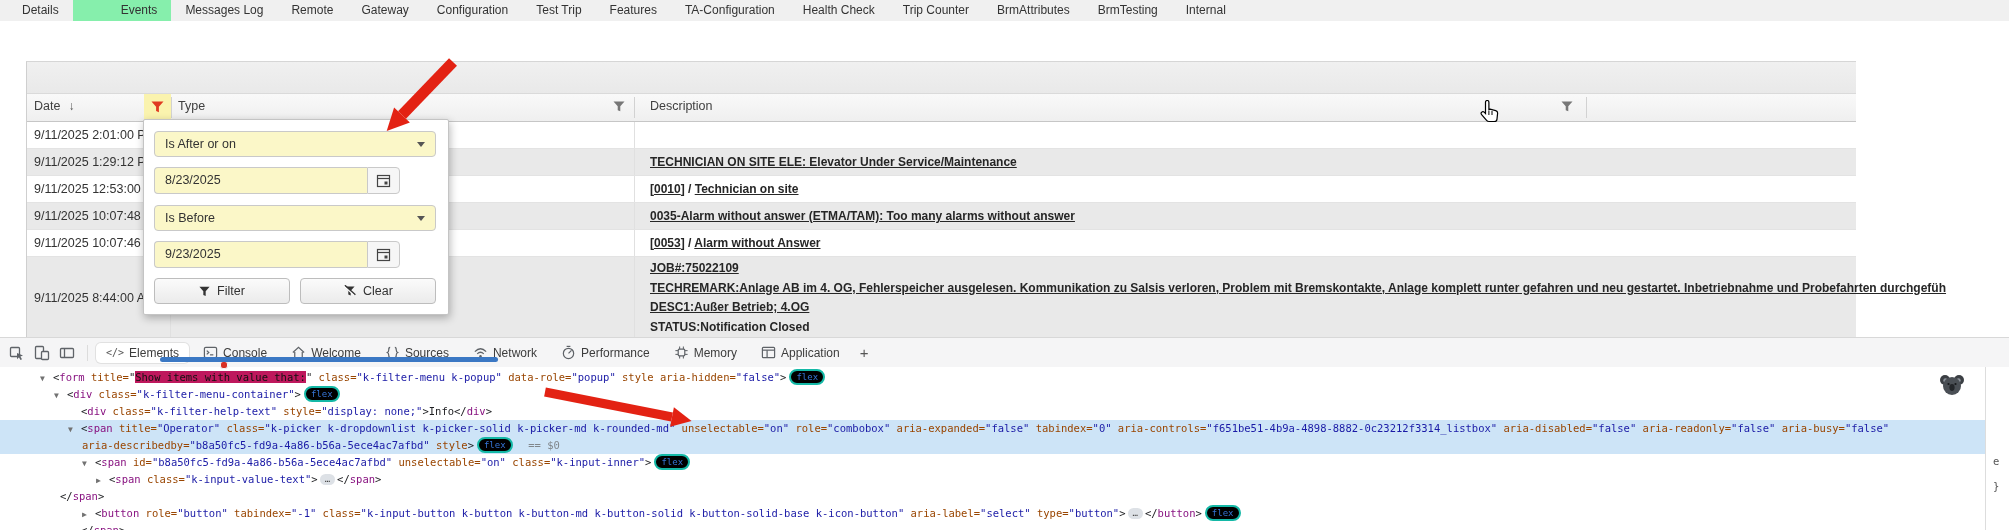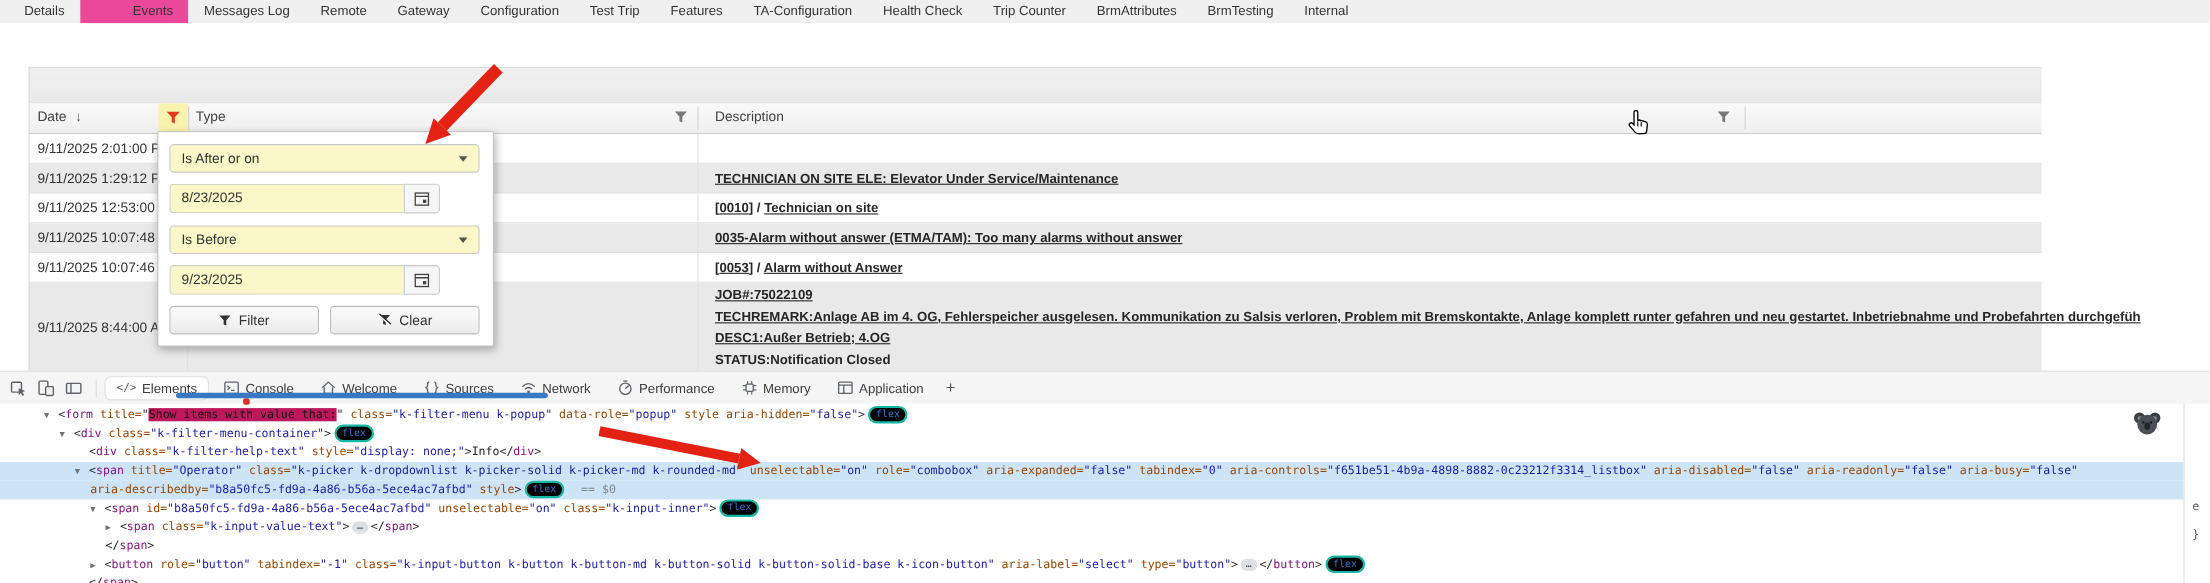--- a/index.html
+++ b/index.html
@@ -3,21 +3,21 @@
 <meta charset="utf-8">
 <style>
   html,body{margin:0;padding:0;background:#fff;}
   #page{position:relative;width:2009px;height:530px;overflow:hidden;background:#fff;
         font-family:"Liberation Sans",sans-serif;-webkit-font-smoothing:antialiased;}
 
   
   #app-tabs{position:absolute;left:0;top:0;width:100%;height:21px;background:#f0f0f0;
             display:flex;align-items:stretch;padding-left:8px;box-sizing:border-box;font-size:12px;color:#333;}
   .app-tab{padding:3px 14px 0 14px;white-space:nowrap;cursor:default;}
-  .app-tab.active{background:#ec4899;padding-left:48px;}
+  .app-tab.active{background:#86efac;padding-left:48px;}
 
   
   #grid{position:absolute;left:26px;top:61px;width:1830px;height:276px;border-left:1px solid #cfcfcf;
         border-top:1px solid #d6d6d6;box-sizing:border-box;background:#fff;}
   .g-toolbar{height:31px;background:linear-gradient(#f0f0f0,#e9e9e9);border-bottom:1px solid #dadada;}
   .g-header{position:relative;height:27px;background:linear-gradient(#f9f9f9,#efefef);
             border-bottom:1px solid #c6c6c6;font-size:12.5px;color:#404040;}
   .g-header .hlabel{position:absolute;top:5px;}
   #h-date{left:7px;} #h-type{left:151px;} #h-desc{left:623px;}
   .sort-arrow{margin-left:8px;color:#555;font-size:12px;}
@@ -329,21 +329,21 @@
       <span class="dt-plus">+</span>
     </div>
     <div id="dt-code">
         <div class="code-line" style="padding-left: 40px;"><span class="tk-arr">▼</span><span class="tk-p">&lt;</span><span class="tk-tag">form</span><span class="tk-attr"> title=</span><span class="tk-p">"</span><span class="tk-hl">Show items with value that:</span><span class="tk-p">"</span><span class="tk-attr"> class=</span><span class="tk-val">"k-filter-menu k-popup"</span><span class="tk-attr"> data-role=</span><span class="tk-val">"popup"</span><span class="tk-attr"> style</span><span class="tk-attr"> aria-hidden=</span><span class="tk-val">"false"</span><span class="tk-p">&gt;</span><span class="tk-badge">flex</span></div>
         <div class="code-line" style="padding-left: 54px;"><span class="tk-arr">▼</span><span class="tk-p">&lt;</span><span class="tk-tag">div</span><span class="tk-attr"> class=</span><span class="tk-val">"k-filter-menu-container"</span><span class="tk-p">&gt;</span><span class="tk-badge">flex</span></div>
         <div class="code-line" style="padding-left: 68px;"><span class="tk-sp"></span><span class="tk-p">&lt;</span><span class="tk-tag">div</span><span class="tk-attr"> class=</span><span class="tk-val">"k-filter-help-text"</span><span class="tk-attr"> style=</span><span class="tk-val">"display: none;"</span><span class="tk-p">&gt;</span><span class="tk-txt">Info</span><span class="tk-p">&lt;/</span><span class="tk-tag">div</span><span class="tk-p">&gt;</span></div>
         <div class="code-line sel" style="padding-left: 68px;"><span class="tk-arr">▼</span><span class="tk-p">&lt;</span><span class="tk-tag">span</span><span class="tk-attr"> title=</span><span class="tk-val">"Operator"</span><span class="tk-attr"> class=</span><span class="tk-val">"k-picker k-dropdownlist k-picker-solid k-picker-md k-rounded-md"</span><span class="tk-attr"> unselectable=</span><span class="tk-val">"on"</span><span class="tk-attr"> role=</span><span class="tk-val">"combobox"</span><span class="tk-attr"> aria-expanded=</span><span class="tk-val">"false"</span><span class="tk-attr"> tabindex=</span><span class="tk-val">"0"</span><span class="tk-attr"> aria-controls=</span><span class="tk-val">"f651be51-4b9a-4898-8882-0c23212f3314_listbox"</span><span class="tk-attr"> aria-disabled=</span><span class="tk-val">"false"</span><span class="tk-attr"> aria-readonly=</span><span class="tk-val">"false"</span><span class="tk-attr"> aria-busy=</span><span class="tk-val">"false"</span></div>
         <div class="code-line sel" style="padding-left: 82px;"><span class="tk-attr">aria-describedby=</span><span class="tk-val">"b8a50fc5-fd9a-4a86-b56a-5ece4ac7afbd"</span><span class="tk-attr"> style</span><span class="tk-p">&gt;</span><span class="tk-badge">flex</span><span class="tk-eq">  == $0</span></div>
         <div class="code-line" style="padding-left: 82px;"><span class="tk-arr">▼</span><span class="tk-p">&lt;</span><span class="tk-tag">span</span><span class="tk-attr"> id=</span><span class="tk-val">"b8a50fc5-fd9a-4a86-b56a-5ece4ac7afbd"</span><span class="tk-attr"> unselectable=</span><span class="tk-val">"on"</span><span class="tk-attr"> class=</span><span class="tk-val">"k-input-inner"</span><span class="tk-p">&gt;</span><span class="tk-badge">flex</span></div>
         <div class="code-line" style="padding-left: 96px;"><span class="tk-arr">▶</span><span class="tk-p">&lt;</span><span class="tk-tag">span</span><span class="tk-attr"> class=</span><span class="tk-val">"k-input-value-text"</span><span class="tk-p">&gt;</span><span class="tk-pill">…</span><span class="tk-p">&lt;/</span><span class="tk-tag">span</span><span class="tk-p">&gt;</span></div>
-        <div class="code-line" style="padding-left: 96px;"><span class="tk-p">&lt;/</span><span class="tk-tag">span</span><span class="tk-p">&gt;</span></div>
+        <div class="code-line" style="padding-left: 60px;"><span class="tk-p">&lt;/</span><span class="tk-tag">span</span><span class="tk-p">&gt;</span></div>
         <div class="code-line" style="padding-left: 82px;"><span class="tk-arr">▶</span><span class="tk-p">&lt;</span><span class="tk-tag">button</span><span class="tk-attr"> role=</span><span class="tk-val">"button"</span><span class="tk-attr"> tabindex=</span><span class="tk-val">"-1"</span><span class="tk-attr"> class=</span><span class="tk-val">"k-input-button k-button k-button-md k-button-solid k-button-solid-base k-icon-button"</span><span class="tk-attr"> aria-label=</span><span class="tk-val">"select"</span><span class="tk-attr"> type=</span><span class="tk-val">"button"</span><span class="tk-p">&gt;</span><span class="tk-pill">…</span><span class="tk-p">&lt;/</span><span class="tk-tag">button</span><span class="tk-p">&gt;</span><span class="tk-badge">flex</span></div>
         <div class="code-line" style="padding-left: 68px;"><span class="tk-sp"></span><span class="tk-p">&lt;/</span><span class="tk-tag">span</span><span class="tk-p">&gt;</span></div>
       </div>
     <div id="styles-sliver">
       <span id="sliver-frag-1">e</span>
       <span id="sliver-frag-2">}</span>
     </div>
   </div>
 
   <div id="blue-indicator"></div>

